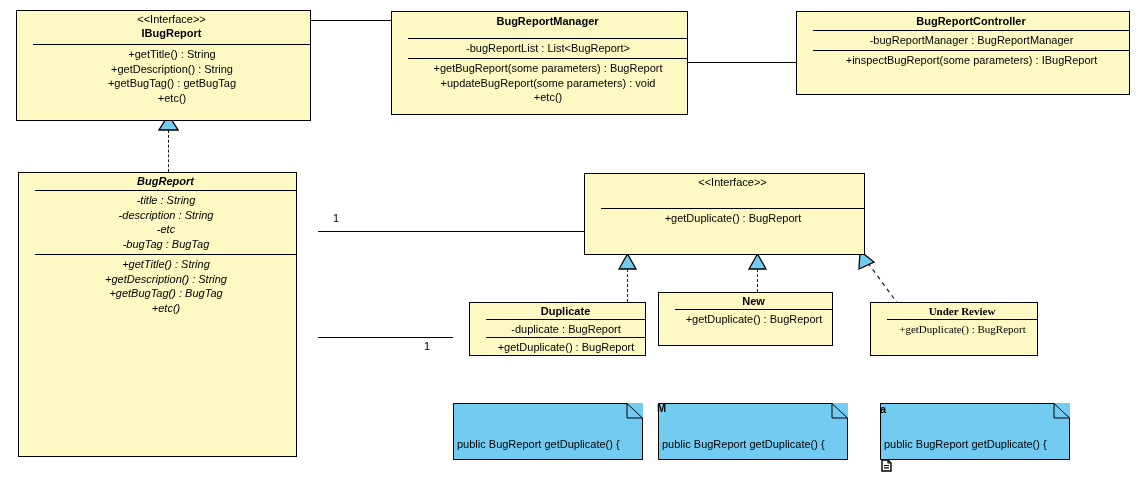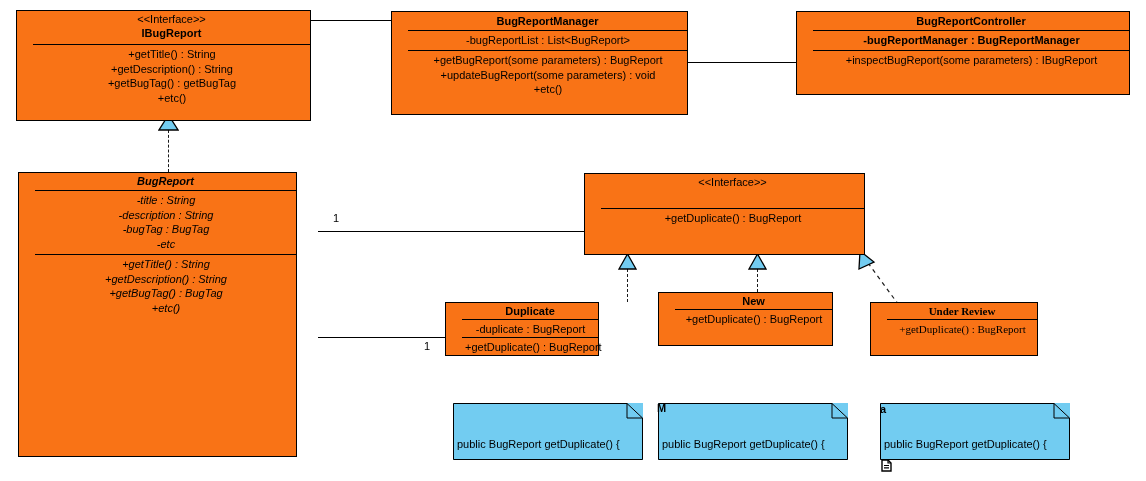--- a/index.html
+++ b/index.html
@@ -14,21 +14,21 @@
     overflow: hidden;
     font-family: "Liberation Sans", sans-serif;
     -webkit-font-smoothing: antialiased;
   }
 
   
   .uml-box {
     position: absolute;
     box-sizing: border-box;
     border: 1px solid #000000;
-    background: #f97316;
+    background: #fef9c3;
     color: #000000;
     font-size: 11px;
     line-height: 14px;
     padding-left: 16px;
   }
   .uml-head {
     box-sizing: border-box;
     border-bottom: 1px solid #000000;
     text-align: center;
     font-weight: bold;
@@ -164,73 +164,73 @@
   </div>
   <div class="uml-compartment">
     <span class="row">+getTitle() : String</span>
     <span class="row">+getDescription() : String</span>
     <span class="row">+getBugTag() : getBugTag</span>
     <span class="row">+etc()</span>
   </div>
 </div>
 
 <div class="uml-box" style="left:391px; top:11px; width:297px; height:104px;">
-  <div class="uml-head" style="height:19px; padding-top:2px;">
+  <div class="uml-head" style="height:27px; padding-top:2px;">
     <span class="cname">BugReportManager</span>
   </div>
   <div class="uml-compartment" style="height:19px;">
     <span class="row">-bugReportList : List&lt;BugReport&gt;</span>
   </div>
   <div class="uml-compartment sep">
     <span class="row">+getBugReport(some parameters) : BugReport</span>
     <span class="row">+updateBugReport(some parameters) : void</span>
     <span class="row">+etc()</span>
   </div>
 </div>
 
 <div class="uml-box" style="left:796px; top:11px; width:334px; height:84px;">
   <div class="uml-head" style="height:19px; padding-top:2px;">
     <span class="cname">BugReportController</span>
   </div>
-  <div class="uml-compartment" style="height:19px;font-weight:bold;">
+  <div class="uml-compartment" style="height:19px;">
     <span class="row">-bugReportManager : BugReportManager</span>
   </div>
   <div class="uml-compartment sep">
     <span class="row">+inspectBugReport(some parameters) : IBugReport</span>
   </div>
 </div>
 
 <div class="uml-box" style="left:18px; top:172px; width:279px; height:285px;font-style:italic;">
   <div class="uml-head" style="height:18px; padding-top:1px;">
     <span class="cname">BugReport</span>
   </div>
   <div class="uml-compartment" style="height:63px;">
     <span class="row">-title : String</span>
     <span class="row">-description : String</span>
+    <span class="row">-etc</span>
     <span class="row">-bugTag : BugTag</span>
-    <span class="row">-etc</span>
   </div>
   <div class="uml-compartment sep">
     <span class="row">+getTitle() : String</span>
     <span class="row">+getDescription() : String</span>
     <span class="row">+getBugTag() : BugTag</span>
     <span class="row">+etc()</span>
   </div>
 </div>
 
 <div class="uml-box" style="left:584px; top:173px; width:281px; height:82px;">
   <div class="uml-head" style="height:35px;">
     <span class="stereo">&lt;&lt;Interface&gt;&gt;</span>
   </div>
   <div class="uml-compartment">
     <span class="row">+getDuplicate() : BugReport</span>
   </div>
 </div>
 
-<div class="uml-box" style="left:445px; top:302px; width:154px; height:54px;">
+<div class="uml-box" style="left:469px; top:302px; width:177px; height:54px;">
   <div class="uml-head" style="height:17px; padding-top:1px;">
     <span class="cname">Duplicate</span>
   </div>
   <div class="uml-compartment" style="height:17px;">
     <span class="row">-duplicate : BugReport</span>
   </div>
   <div class="uml-compartment sep">
     <span class="row">+getDuplicate() : BugReport</span>
   </div>
 </div>

